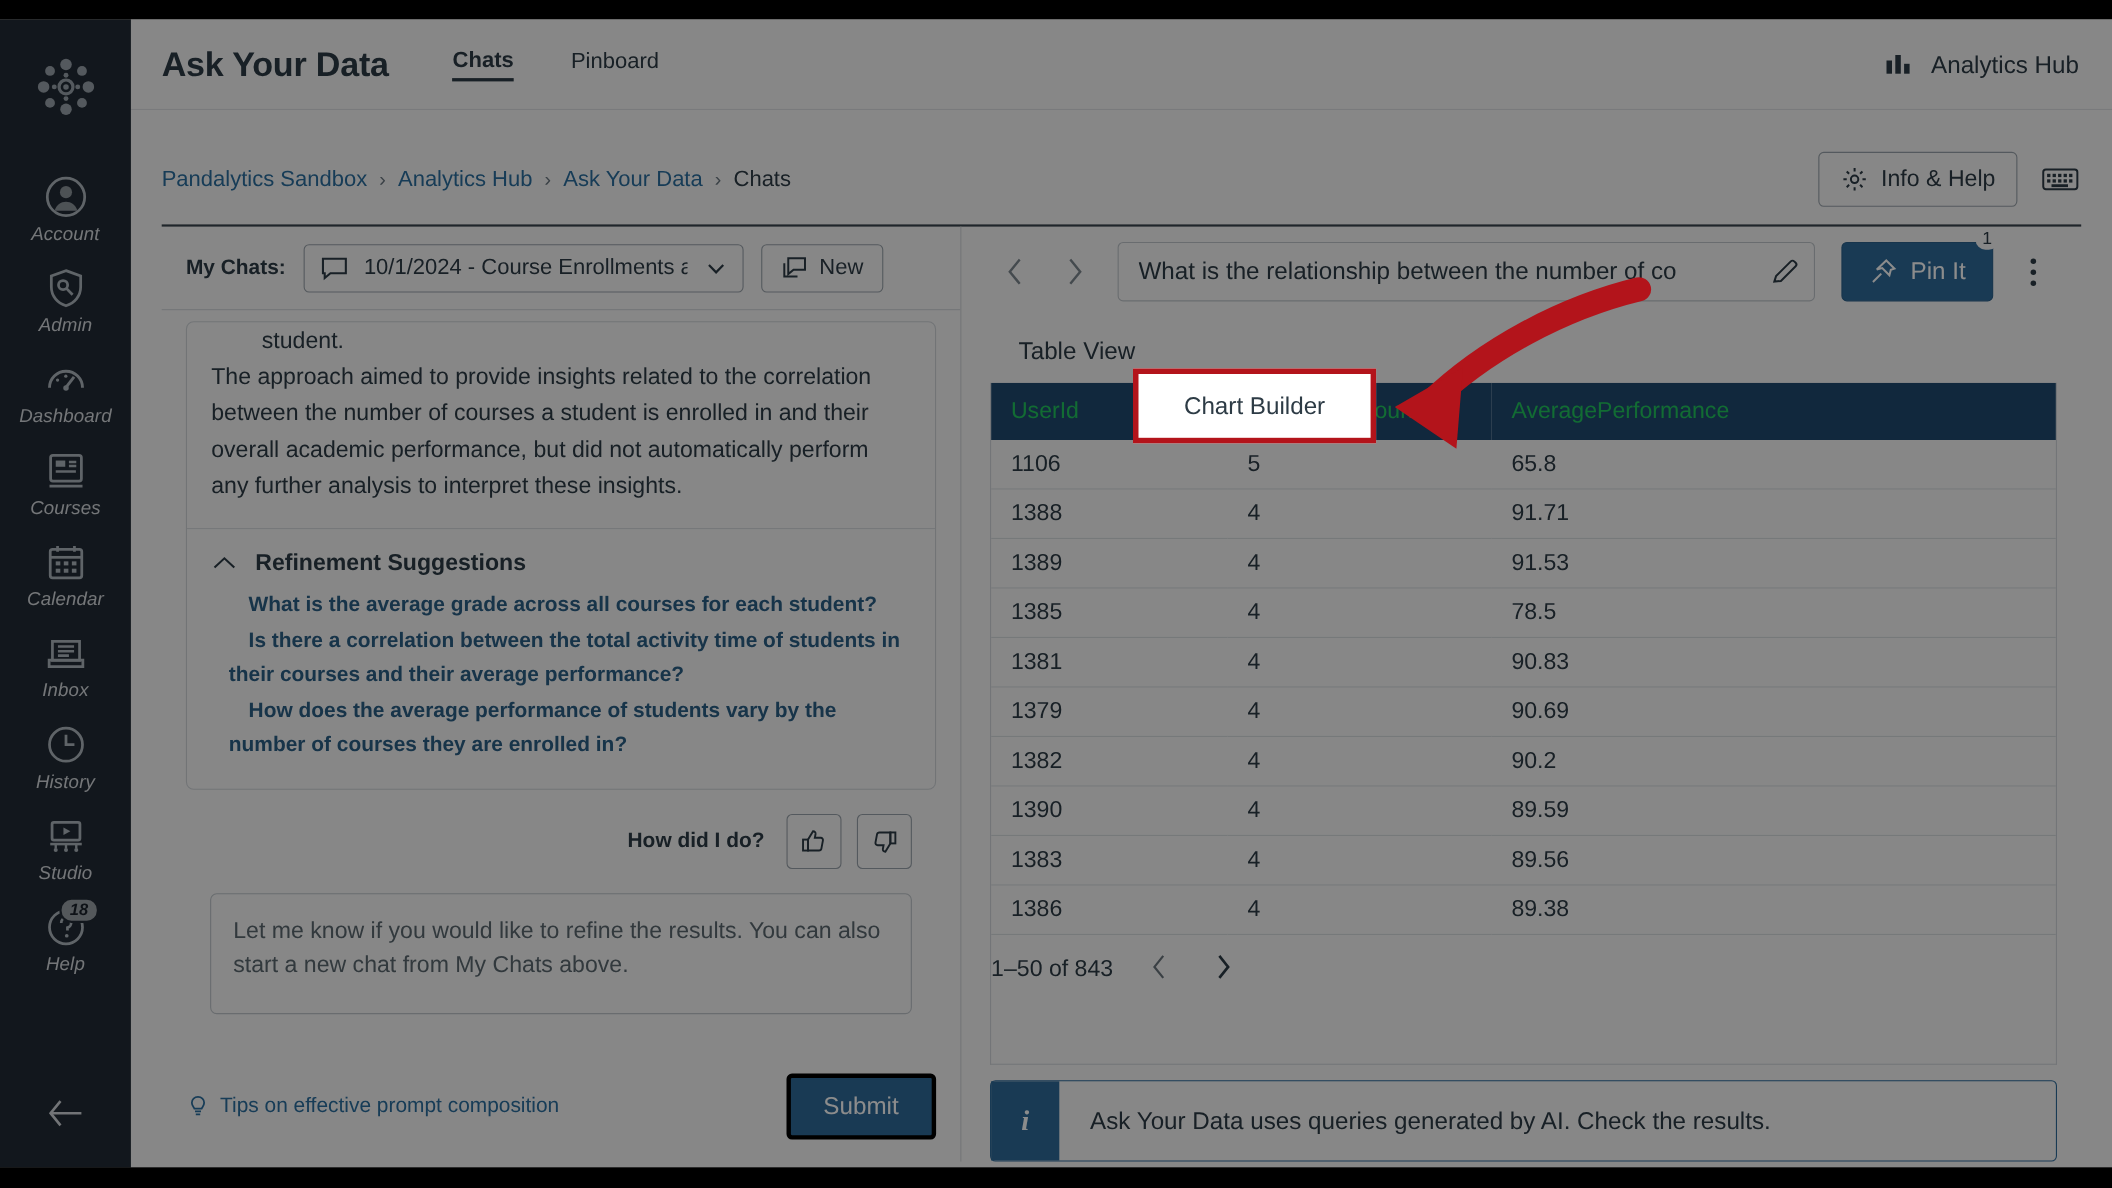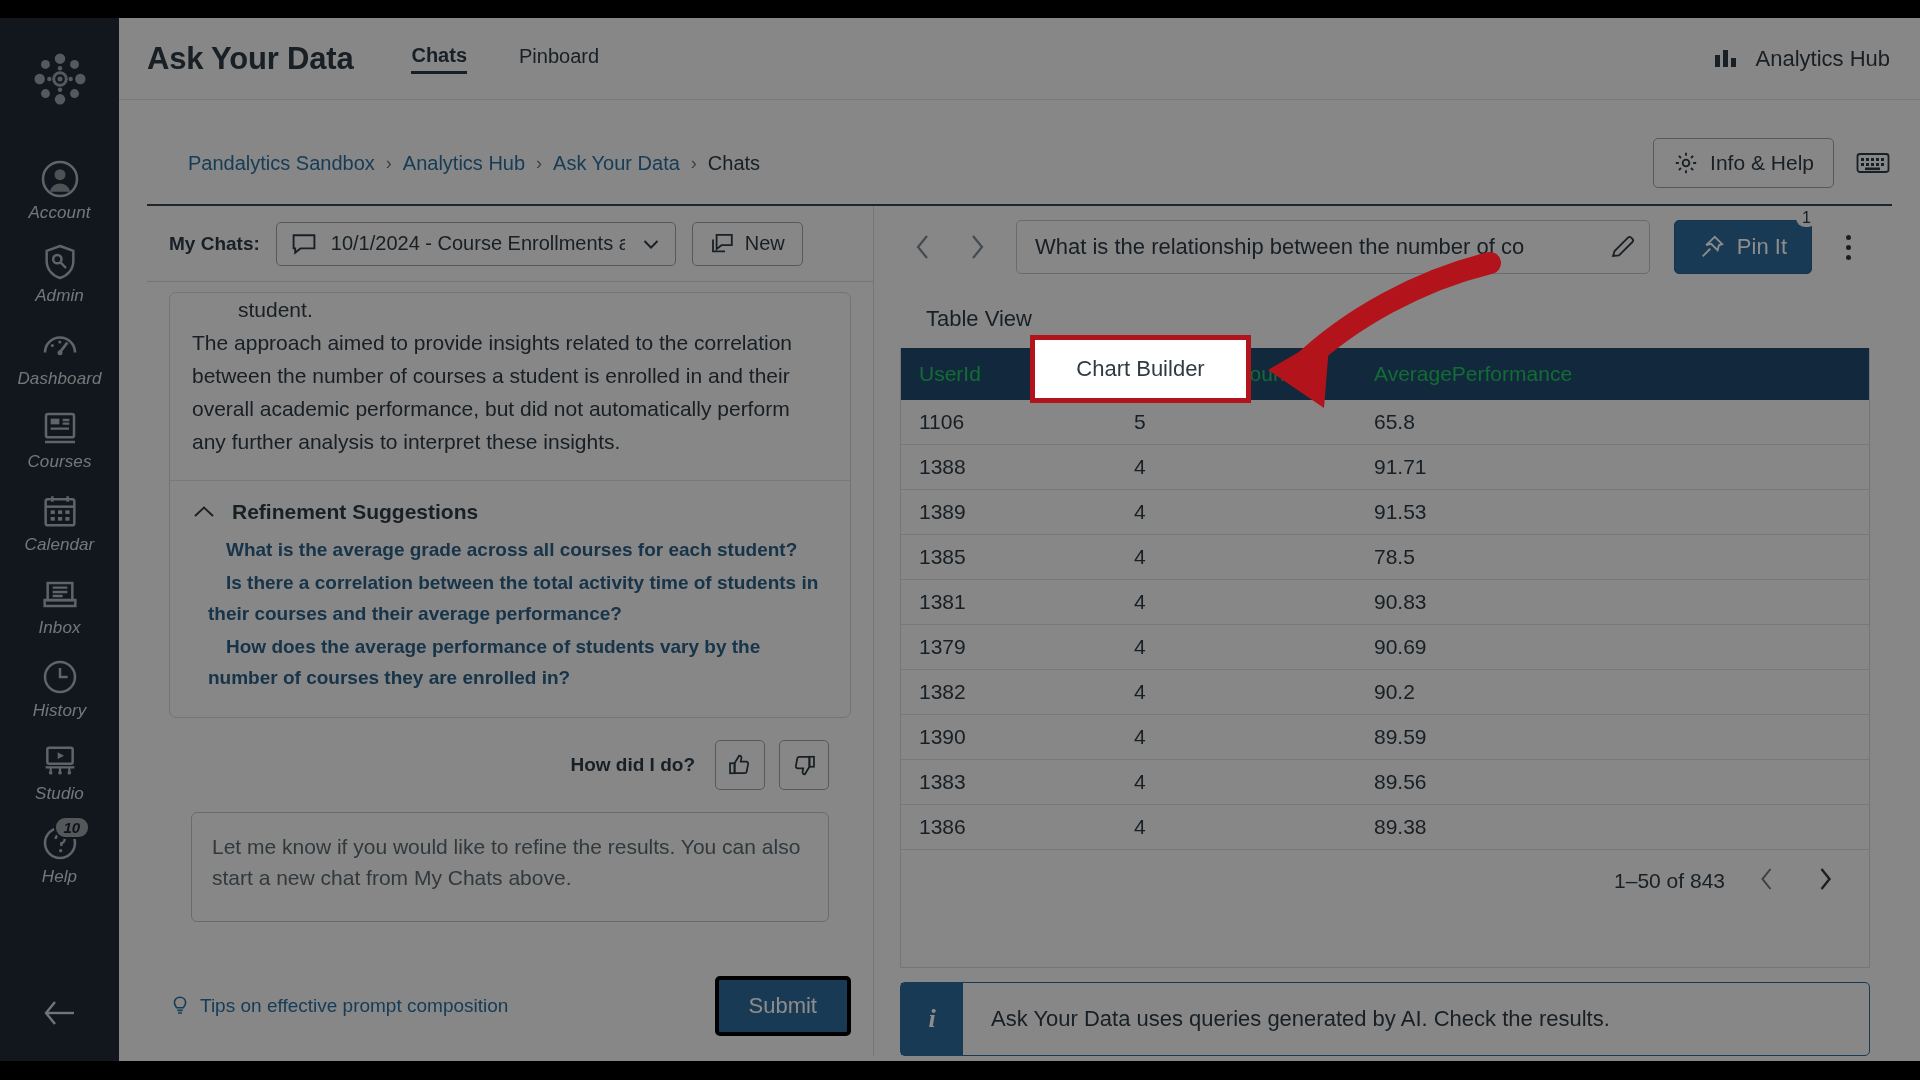--- a/index.html
+++ b/index.html
@@ -101,21 +101,20 @@
     margin-left: auto;
     display: flex; align-items: center; gap: 12px;
     font-size: 22px; color: #2d3b45;
   }
 
   
   .crumb-row {
     display: flex; align-items: center;
     padding: 30px 30px 0 28px;
     height: 96px;
-    margin-left: 41px;
   }
   .crumbs { display: flex; align-items: center; font-size: 20px; }
   .crumb { color: #2b6e9e; }
   .crumb.current { color: #2d3b45; }
   .crumb-sep { color: #6b7780; margin: 0 11px; font-size: 18px; }
   .crumb-actions { margin-left: auto; display: flex; align-items: center; gap: 22px; }
   .btn-outline {
     display: flex; align-items: center; gap: 11px;
     border: 1px solid #9aa3ab; border-radius: 5px;
     background: #f6f6f6;
@@ -328,21 +327,21 @@
   }
   thead th:nth-child(1) { width: 215px; }
   thead th:nth-child(2) { width: 240px; }
   tbody td {
     font-size: 21px; color: #2d3b45;
     padding: 10px 18px;
     border-bottom: 1px solid #d8dcdf;
     height: 42px;
   }
   .pager {
-    display: flex; align-items: center; justify-content: flex-end;
+    display: flex; align-items: center; justify-content: flex-start;
     gap: 26px; padding: 16px 28px 16px 0;
     font-size: 21px; color: #2d3b45;
   }
   .pager-btn {
     background: none; border: none; cursor: pointer;
     color: #4a5660; font-size: 26px; line-height: 1;
     padding: 0 6px;
   }
   .pager-btn.strong { color: #2d3b45; font-weight: 700; }
 
@@ -485,21 +484,21 @@
           <path d="M3.4 16.4h17.2" stroke="#aeb6bd" stroke-width="1.4"></path>
           <path d="M6.4 16.4v2.4M12 16.4v2.4M17.6 16.4v2.4" stroke="#aeb6bd" stroke-width="1.3"></path>
           <circle cx="6.4" cy="19.6" r="1.1" fill="#aeb6bd"></circle>
           <circle cx="12" cy="19.6" r="1.1" fill="#aeb6bd"></circle>
           <circle cx="17.6" cy="19.6" r="1.1" fill="#aeb6bd"></circle>
         </svg>
         <span class="gnav-label">Studio</span>
       </a>
 
       <a class="gnav-item">
-        <span class="gnav-badge">10</span>
+        <span class="gnav-badge">18</span>
         <svg class="gnav-ico" viewBox="0 0 24 24">
           <circle cx="12" cy="12" r="9" fill="none" stroke="#aeb6bd" stroke-width="1.5"></circle>
           <path d="M9.4 9.6a2.7 2.7 0 1 1 3.4 2.6v1.6" fill="none" stroke="#aeb6bd" stroke-width="1.5"></path>
           <circle cx="12.4" cy="16.6" r="1" fill="#aeb6bd"></circle>
         </svg>
         <span class="gnav-label">Help</span>
       </a>
 
       <div class="gnav-collapse">
         <svg width="42" height="34" viewBox="0 0 42 34">

